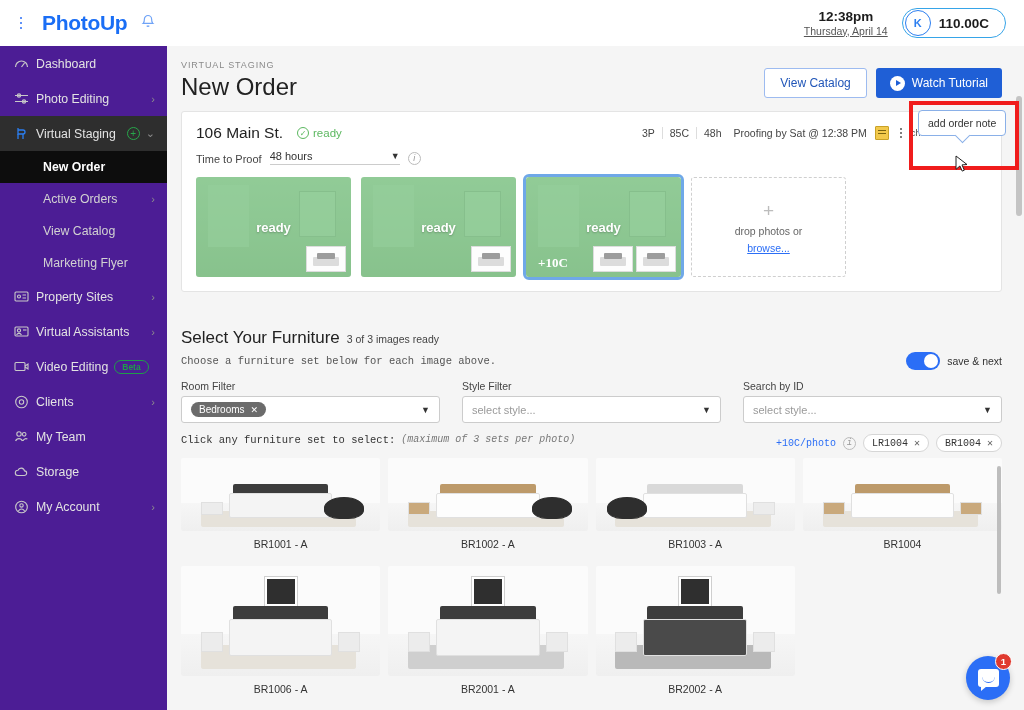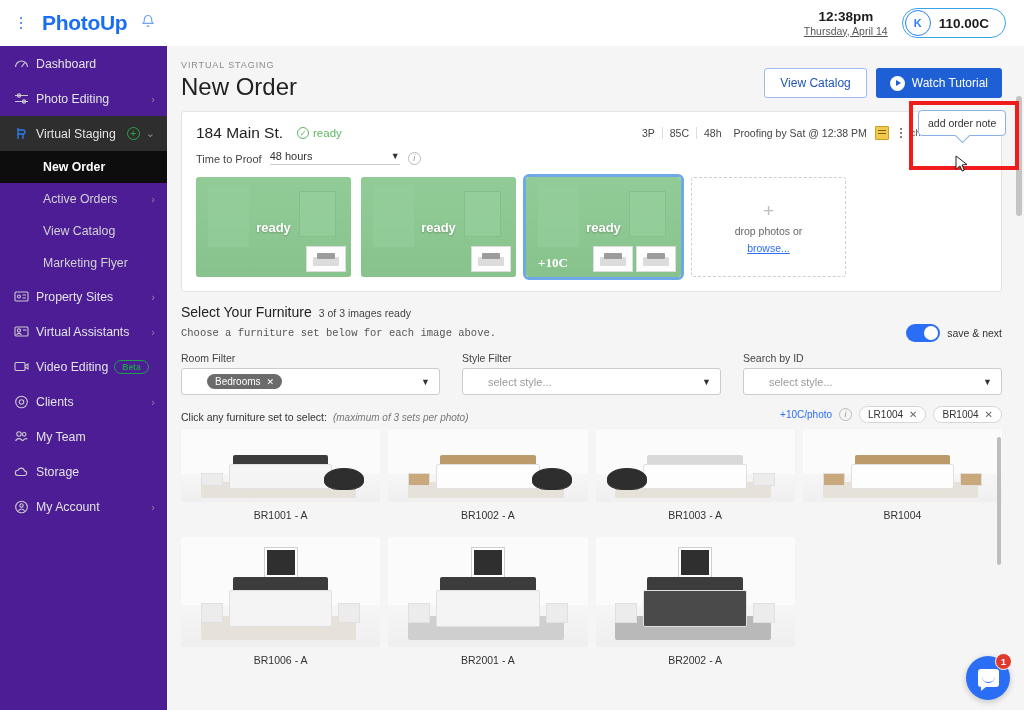--- a/index.html
+++ b/index.html
@@ -94,39 +94,39 @@
   .mini::before { content: ""; position: absolute; left: 6px; right: 6px; bottom: 5px; height: 9px; background: #dcdcdc; border-radius: 1px; }
   .mini::after { content: ""; position: absolute; left: 10px; right: 10px; bottom: 12px; height: 6px; background: #9c9c9c; border-radius: 1px; }
   .dropzone { width: 155px; height: 100px; border: 1.5px dashed #cfcfcf; border-radius: 3px; display: flex; flex-direction: column; align-items: center; justify-content: center; gap: 5px; cursor: pointer; background: #fff; }
   .dz-plus { font-size: 19px; color: #bcbcbc; line-height: 1; }
   .dz-t1 { font-size: 10.5px; color: #666; }
   .dz-t2 { font-size: 10.5px; color: #2b6ef6; text-decoration: underline; }
 
   
   .furn { padding: 12px 22px 0 14px; }
   .furn-head { display: flex; align-items: baseline; }
-  .furn-title { font-size: 14px; color: #222; }
+  .furn-title { font-size: 17px; color: #222; margin-top: 24px; }
   .furn-sub { font-size: 10.5px; color: #444; margin-left: 7px; }
   .furn-row2 { display: flex; align-items: center; margin-top: 4px; }
   .furn-desc { font-size: 10.5px; color: #555; font-family: Liberation Mono, monospace; }
   .toggle-wrap { margin-left: auto; display: flex; align-items: center; gap: 7px; }
   .toggle { width: 34px; height: 18px; border-radius: 10px; background: #2b6ef6; position: relative; cursor: pointer; }
   .toggle::after { content: ""; position: absolute; right: 2px; top: 2px; width: 14px; height: 14px; border-radius: 50%; background: #fff; }
   .toggle-lbl { font-size: 10.5px; color: #333; }
 
   .filters { display: flex; gap: 22px; margin-top: 10px; }
   .fgroup { flex: 1; }
   .flabel { font-size: 10.5px; color: #444; margin-bottom: 4px; }
   .fselect { height: 27px; border: 1px solid #ccc; border-radius: 3px; background: #fff; display: flex; align-items: center; padding: 0 9px; cursor: pointer; }
-  .fselect .fv { flex: 1; font-size: 11px; color: #9a9a9a; margin-left: 16px; }
+  .fselect .fv { flex: 1; font-size: 11px; color: #9a9a9a; }
   .fselect .fcar { font-size: 9px; color: #333; }
   .chip { background: #6b6b6b; color: #fff; font-size: 10px; border-radius: 10px; padding: 2px 8px; display: inline-flex; align-items: center; gap: 6px; }
   .chip .x { font-size: 9px; cursor: pointer; }
 
-  .select-line { display: flex; align-items: flex-end; margin-top: 11px; }
+  .select-line { display: flex; align-items: flex-start; margin-top: 11px; font-family: Liberation Mono, monospace; }
   .sl-a { font-size: 10.5px; color: #333; }
   .sl-b { font-size: 10px; color: #777; font-style: italic; margin-left: 6px; }
   .sl-right { margin-left: auto; display: flex; align-items: center; gap: 7px; }
   .price-blue { font-size: 10px; color: #2b6ef6; }
   .tag-pill { border: 1px solid #d6d6d6; border-radius: 12px; font-size: 10px; color: #333; padding: 2px 8px; display: inline-flex; gap: 6px; align-items: center; background: #fff; }
   .tag-pill .x { color: #666; cursor: pointer; }
 
   
   .grid-scroll { margin-top: 6px; height: 242px; overflow: hidden; position: relative; }
   .fgrid { display: grid; grid-template-columns: repeat(4, 1fr); gap: 6px 8px; }
@@ -340,21 +340,21 @@
           <div class="btn-outline">View Catalog</div>
           <div class="btn-primary">
             <span class="play-ico"></span>
             <span>Watch Tutorial</span>
           </div>
         </div>
       </div>
 
       <div class="card">
         <div class="card-top">
-          <div class="addr">184 Main St.</div>
+          <div class="addr">106 Main St.</div>
           <div class="ready-tag">
             <span class="check-circ">✓</span>
             <span>ready</span>
           </div>
           <div class="card-stats">
             <span class="seg">3P</span>
             <span class="seg">85C</span>
             <span class="seg last">48h</span>
             <span class="proof">Proofing by Sat @ 12:38 PM</span>
             <span class="note-ico"></span>

